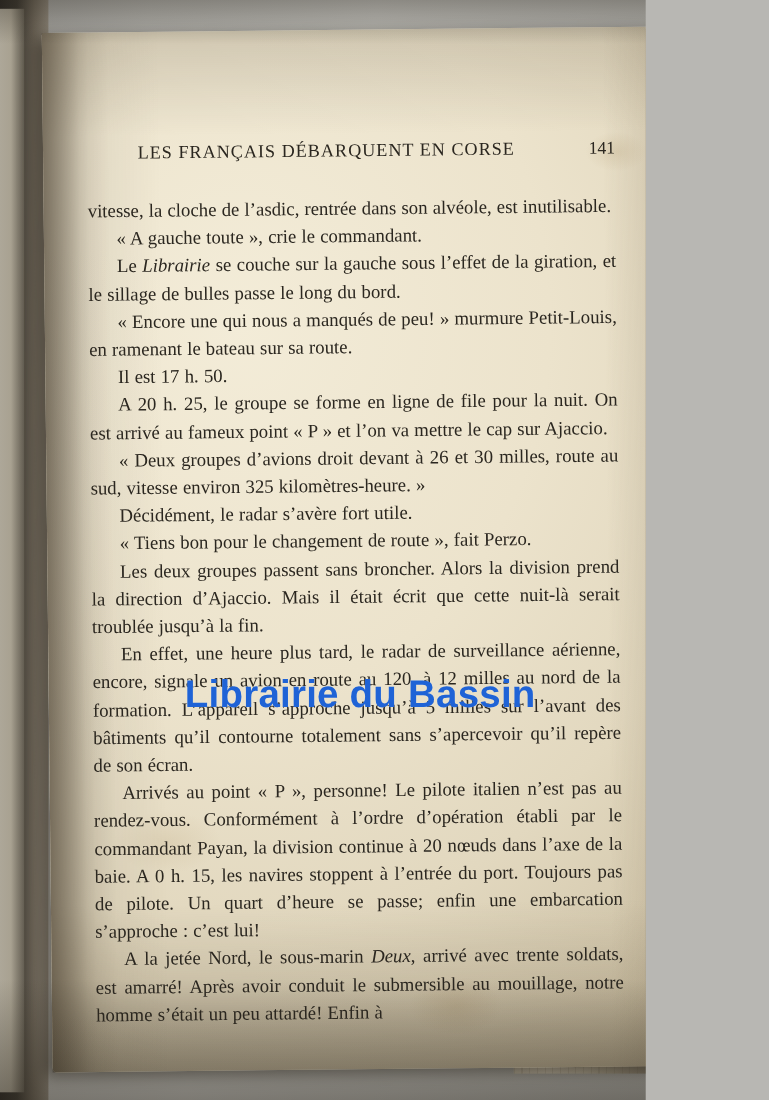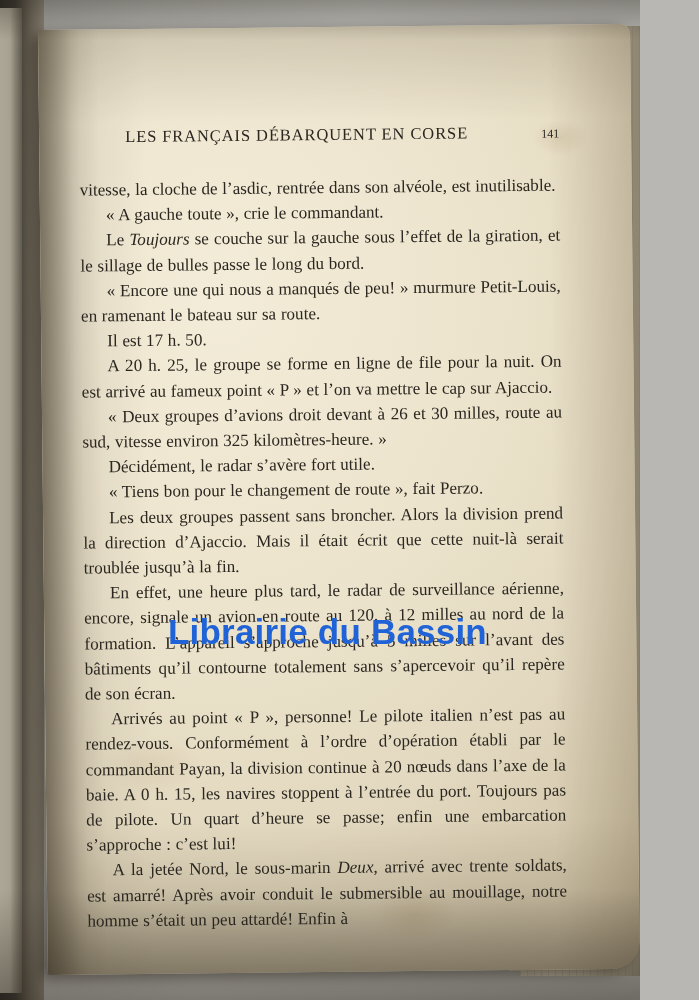--- a/index.html
+++ b/index.html
@@ -9,21 +9,21 @@
   }
   body {
     width: 699px;
     height: 1000px;
     overflow: hidden;
     font-family: "Liberation Serif", serif;
   }
 
   #scene {
     position: relative;
-    width: 640px;
+    width: 587px;
     height: 1000px;
     background: linear-gradient(100deg, #9f9e9a 0%, #b4b3ae 18%, #c2c1bc 45%, #b9b8b3 70%, #a8a7a2 100%);
     overflow: hidden;
   }
 
   
   .left-gutter {
     position: absolute;
     left: 0; top: 0;
     width: 44px; height: 1000px;
@@ -100,21 +100,21 @@
     justify-content: space-between;
     font-variant: small-caps;
     font-size: 16.5px;
     letter-spacing: .9px;
     margin-bottom: 30px;
     padding-left: 46px;
   }
   .running-head .title { white-space: nowrap; }
   .running-head .folio {
     font-variant: normal;
-    font-size: 12px;
+    font-size: 16px;
     letter-spacing: 0;
     padding-left: 18px;
     margin-top: 40px;
   }
 
   p.body {
     margin: 0 0 0 0;
     font-size: 17.1px;
     line-height: 25.2px;
     text-align: justify;
@@ -181,21 +181,21 @@
 
     <div class="text-block">
 
       <div class="running-head">
         <span class="title">LES FRANÇAIS DÉBARQUENT EN CORSE</span>
         <span class="folio">141</span>
       </div>
 
       <p class="body noindent">vitesse, la cloche de l’asdic, rentrée dans son alvéole, est inutilisable.</p>
       <p class="body">« A gauche toute », crie le commandant.</p>
-      <p class="body">Le <em>Toujours</em> se couche sur la gauche sous l’effet de la giration, et le sillage de bulles passe le long du bord.</p>
+      <p class="body">Le <em>Librairie</em> se couche sur la gauche sous l’effet de la giration, et le sillage de bulles passe le long du bord.</p>
       <p class="body">« Encore une qui nous a manqués de peu! » murmure Petit-Louis, en ramenant le bateau sur sa route.</p>
       <p class="body">Il est 17 h. 50.</p>
       <p class="body">A 20 h. 25, le groupe se forme en ligne de file pour la nuit. On est arrivé au fameux point « P » et l’on va mettre le cap sur Ajaccio.</p>
       <p class="body">« Deux groupes d’avions droit devant à 26 et 30 milles, route au sud, vitesse environ 325 kilomètres-heure. »</p>
       <p class="body">Décidément, le radar s’avère fort utile.</p>
       <p class="body">« Tiens bon pour le changement de route », fait Perzo.</p>
       <p class="body">Les deux groupes passent sans broncher. Alors la division prend la direction d’Ajaccio. Mais il était écrit que cette nuit-là serait troublée jusqu’à la fin.</p>
       <p class="body gap">En effet, une heure plus tard, le radar de surveillance aérienne, encore, signale un avion en route au 120, à 12 milles au nord de la formation. L’appareil s’approche jusqu’à 5 milles sur l’avant des bâtiments qu’il contourne totalement sans s’apercevoir qu’il repère de son écran.</p>
       <p class="body gap">Arrivés au point « P », personne! Le pilote italien n’est pas au rendez-vous. Conformément à l’ordre d’opération établi par le commandant Payan, la division continue à 20 nœuds dans l’axe de la baie. A 0 h. 15, les navires stoppent à l’entrée du port. Toujours pas de pilote. Un quart d’heure se passe; enfin une embarcation s’approche : c’est lui!</p>
       <p class="body gap">A la jetée Nord, le sous-marin <em>Deux</em>, arrivé avec trente soldats, est amarré! Après avoir conduit le submersible au mouillage, notre homme s’était un peu attardé! Enfin à</p>

